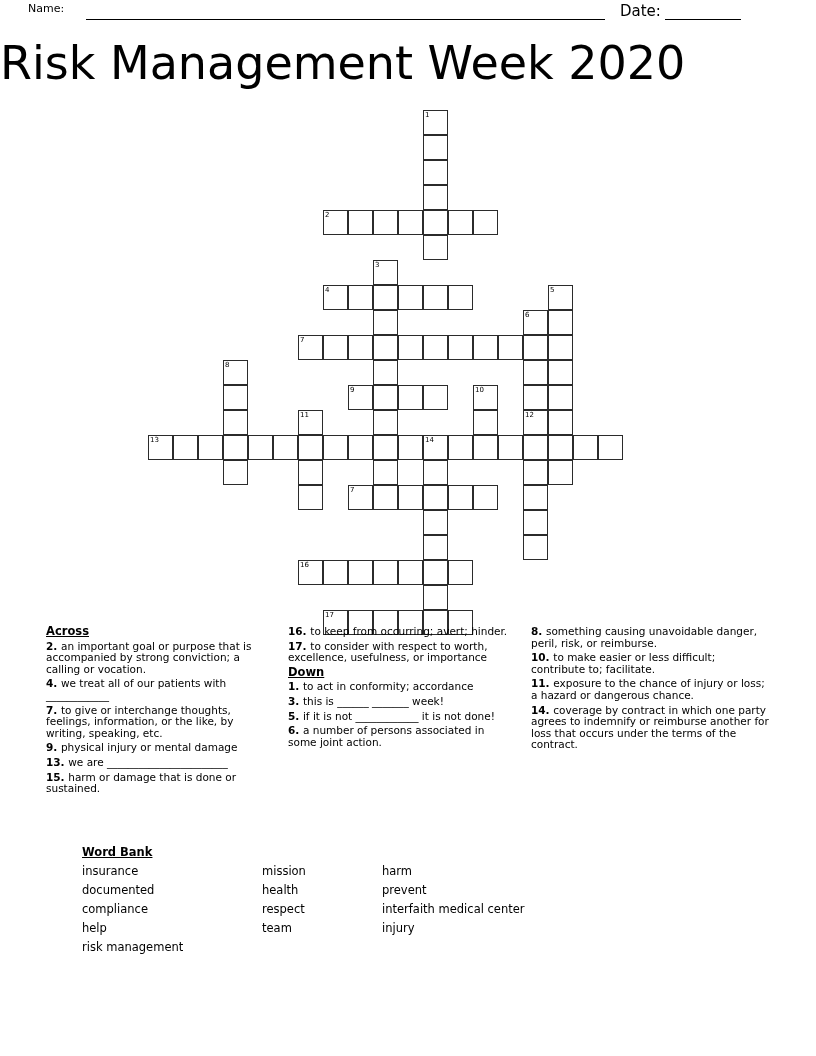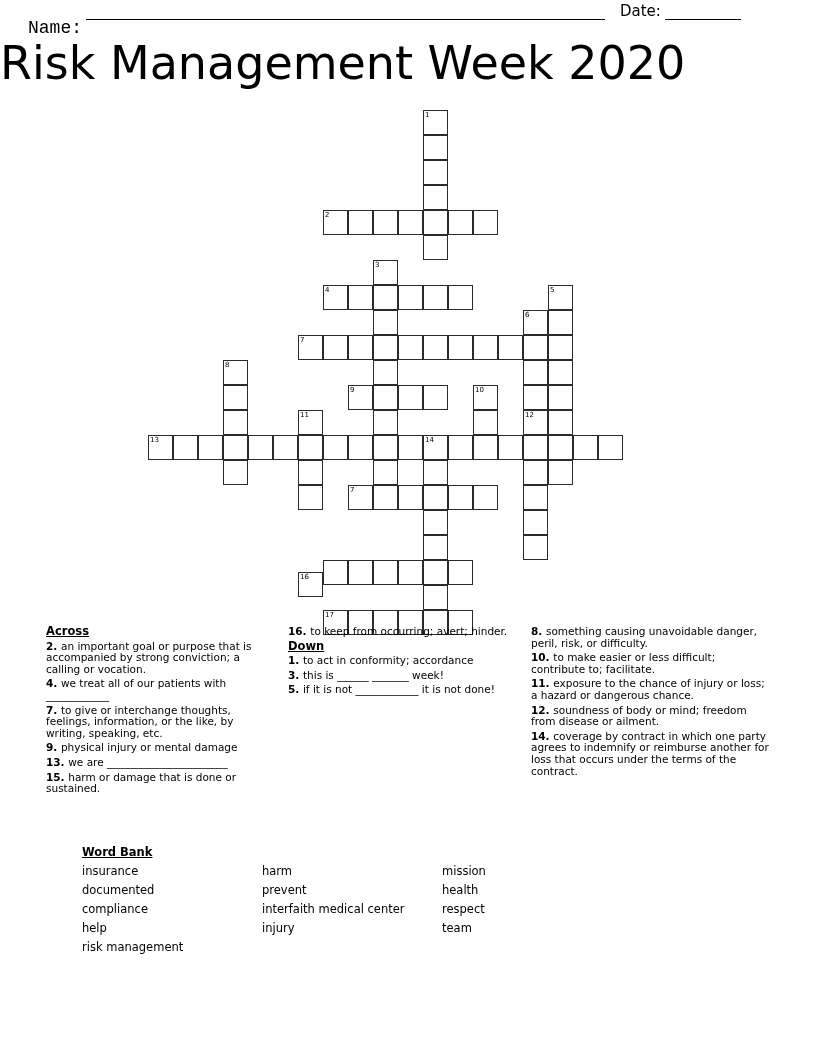--- a/index.html
+++ b/index.html
@@ -20,23 +20,22 @@
   
   .header-row {
     position: absolute;
     left: 0; top: 0;
     width: 816px;
     height: 26px;
     font-size: 15px;
   }
   .name-label {
     position: absolute;
-    left: 28px; top: 18px;
-    font-size: 18px;
-    font-family: Liberation Mono, monospace;
+    left: 28px; top: 2px;
+    font-size: 11px;
   }
   .name-rule {
     position: absolute;
     left: 86px; top: 19px;
     width: 519px; height: 1px;
     background: #000;
   }
   .date-label {
     position: absolute;
     left: 620px; top: 2px;
@@ -266,21 +265,21 @@
     <div class="cell" style="left: 373px; top: 485px;"></div>
     <div class="cell" style="left: 398px; top: 485px;"></div>
     <div class="cell" style="left: 423px; top: 485px;"></div>
     <div class="cell" style="left: 448px; top: 485px;"></div>
     <div class="cell" style="left: 473px; top: 485px;"></div>
     <div class="cell" style="left: 523px; top: 485px;"></div>
     <div class="cell" style="left: 423px; top: 510px;"></div>
     <div class="cell" style="left: 523px; top: 510px;"></div>
     <div class="cell" style="left: 423px; top: 535px;"></div>
     <div class="cell" style="left: 523px; top: 535px;"></div>
-    <div class="cell" style="left: 298px; top: 560px; margin-top: 12px;">
+    <div class="cell" style="left: 298px; top: 560px;">
       <span class="cnum">16</span>
     </div>
     <div class="cell" style="left: 323px; top: 560px;"></div>
     <div class="cell" style="left: 348px; top: 560px;"></div>
     <div class="cell" style="left: 373px; top: 560px;"></div>
     <div class="cell" style="left: 398px; top: 560px;"></div>
     <div class="cell" style="left: 423px; top: 560px;"></div>
     <div class="cell" style="left: 448px; top: 560px;"></div>
     <div class="cell" style="left: 423px; top: 585px;"></div>
     <div class="cell" style="left: 323px; top: 610px;">
@@ -298,50 +297,51 @@
       <span class="section-head">Across</span>
       <div class="clue"><span class="num">2. </span><span>an important goal or purpose that is accompanied by strong conviction; a calling or vocation.</span></div>
       <div class="clue"><span class="num">4. </span><span>we treat all of our patients with ____________</span></div>
       <div class="clue"><span class="num">7. </span><span>to give or interchange thoughts, feelings, information, or the like, by writing, speaking, etc.</span></div>
       <div class="clue"><span class="num">9. </span><span>physical injury or mental damage</span></div>
       <div class="clue"><span class="num">13. </span><span>we are _______________________</span></div>
       <div class="clue"><span class="num">15. </span><span>harm or damage that is done or sustained.</span></div>
     </div>
   <div class="clue-col c2">
       <div class="clue"><span class="num">16. </span><span>to keep from occurring; avert; hinder.</span></div>
+      <div class="clue"><span class="num">17. </span><span>to consider with respect to worth, excellence, usefulness, or importance</span></div>
       <span class="section-head">Down</span>
       <div class="clue"><span class="num">1. </span><span>to act in conformity; accordance</span></div>
       <div class="clue"><span class="num">3. </span><span>this is ______ _______ week!</span></div>
       <div class="clue"><span class="num">5. </span><span>if it is not ____________ it is not done!</span></div>
+      <div class="clue"><span class="num">6. </span><span>a number of persons associated in some joint action.</span></div>
     </div>
   <div class="clue-col c3">
-      <div class="clue"><span class="num">8. </span><span>something causing unavoidable danger, peril, risk, or difficulty.</span></div>
+      <div class="clue"><span class="num">8. </span><span>something causing unavoidable danger, peril, risk, or reimburse.</span></div>
       <div class="clue"><span class="num">10. </span><span>to make easier or less difficult; contribute to; facilitate.</span></div>
       <div class="clue"><span class="num">11. </span><span>exposure to the chance of injury or loss; a hazard or dangerous chance.</span></div>
-      <div class="clue"><span class="num">12. </span><span>soundness of body or mind; freedom from disease or ailment.</span></div>
       <div class="clue"><span class="num">14. </span><span>coverage by contract in which one party agrees to indemnify or reimburse another for loss that occurs under the terms of the contract.</span></div>
     </div>
 </div>
 
 <div class="wordbank">
   <span class="wb-head">Word Bank</span>
   <div class="wb-grid">
       <div class="wb-col">
         <div class="wb-word">insurance</div>
         <div class="wb-word">documented</div>
         <div class="wb-word">compliance</div>
         <div class="wb-word">help</div>
         <div class="wb-word">risk management</div>
       </div>
+      <div class="wb-col last">
+        <div class="wb-word">mission</div>
+        <div class="wb-word">health</div>
+        <div class="wb-word">respect</div>
+        <div class="wb-word">team</div>
+      </div>
       <div class="wb-col">
         <div class="wb-word">harm</div>
         <div class="wb-word">prevent</div>
         <div class="wb-word">interfaith medical center</div>
         <div class="wb-word">injury</div>
       </div>
-      <div class="wb-col last">
-        <div class="wb-word">mission</div>
-        <div class="wb-word">health</div>
-        <div class="wb-word">respect</div>
-        <div class="wb-word">team</div>
-      </div>
     </div>
 </div>
 
 </body></html>

